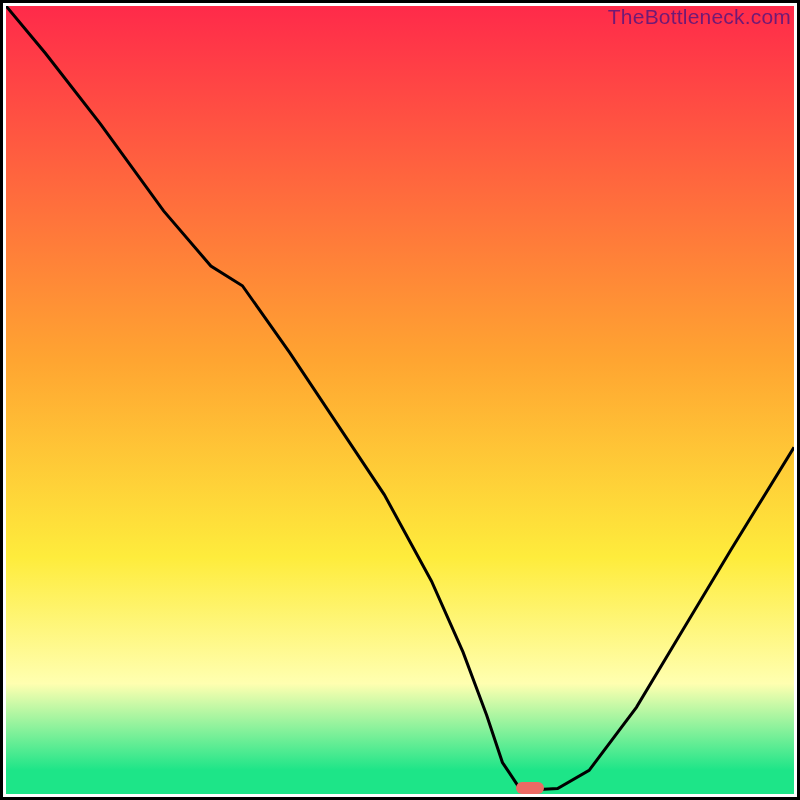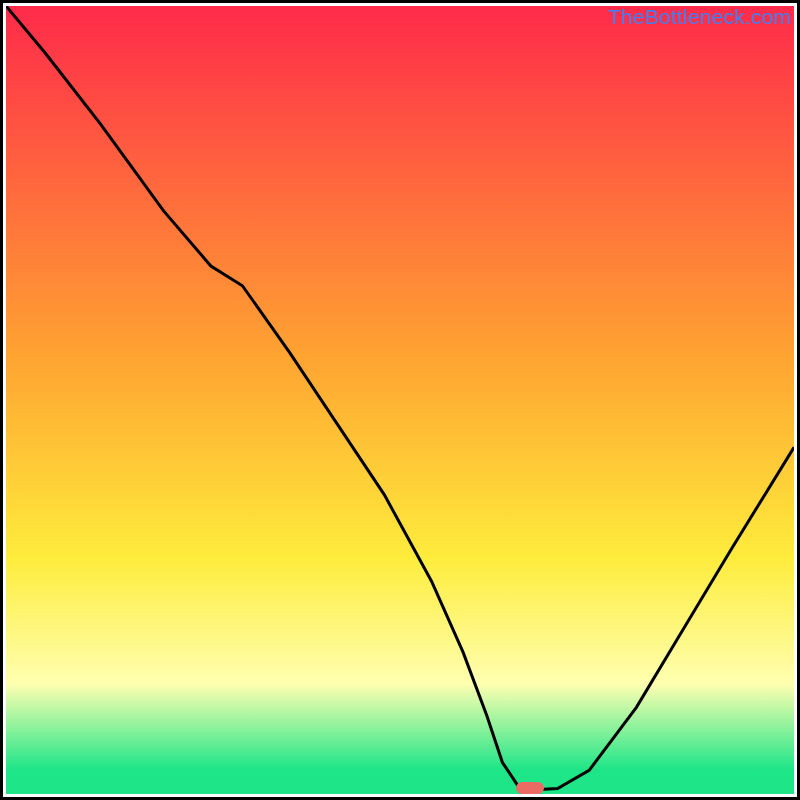--- a/index.html
+++ b/index.html
@@ -30,21 +30,21 @@
     inset: 0;
   }
   .curve {
     position: absolute;
     inset: 0;
   }
   .watermark {
     position: absolute;
     top: 2px;
     right: 6px;
-    color: #3b82f6;
+    color: #701a75;
     font-size: 21px;
     font-weight: 500;
     letter-spacing: 0.2px;
   }
   .marker {
     position: absolute;
     width: 28px;
     height: 12px;
     border-radius: 6px;
     transform: translate(-50%, -50%);

